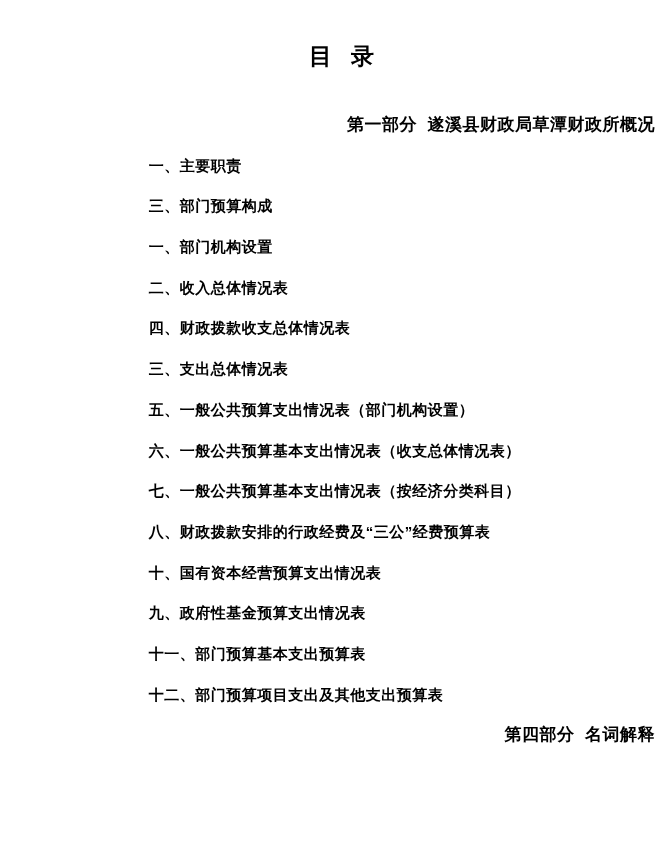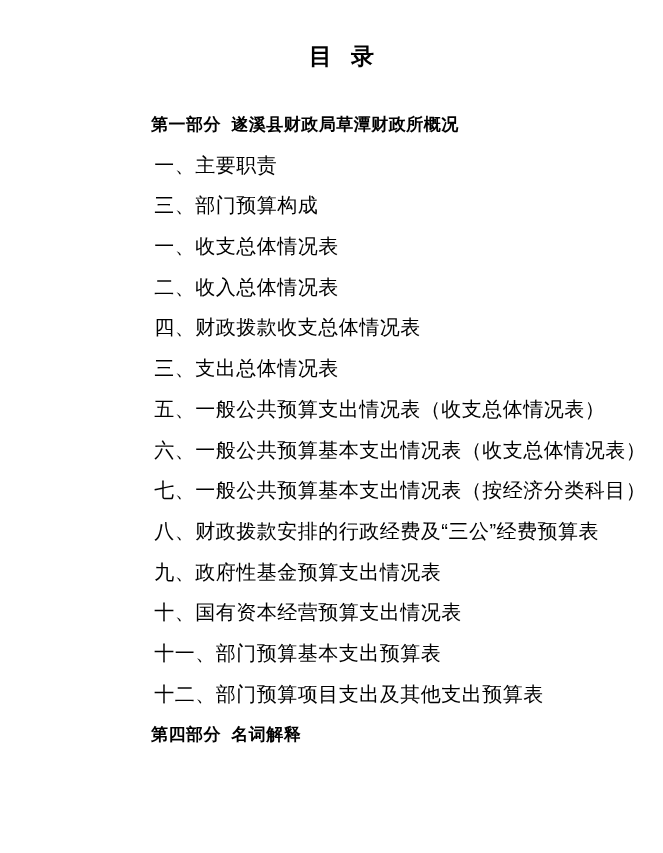--- a/index.html
+++ b/index.html
@@ -25,77 +25,78 @@
     margin-left: 11px;
   }
   .toc-list {
     position: absolute;
     top: 96px;
     left: 130px;
     right: 8px;
   }
   .toc-line {
     height: 40.7px;
-    font-size: 20px;
-    font-weight: normal;
+    font-size: 15px;
+    font-weight: bold;
     line-height: 19px;
     letter-spacing: 0.5px;
     white-space: pre;
   }
   .toc-line.part-heading {
     font-size: 17px;
     font-weight: bold;
     letter-spacing: 0.5px;
+    text-align: right;
   }
 </style>
 </head>
 <body>
 
 <div class="page">
   <div class="doc-title">目  录</div>
 
   <div class="toc-list">
       <div class="toc-line part-heading">
     <span>第一部分  遂溪县财政局草潭财政所概况</span>
   </div>
       <div class="toc-line">
     <span>一、主要职责</span>
   </div>
       <div class="toc-line">
     <span>三、部门预算构成</span>
   </div>
       <div class="toc-line">
-    <span>一、收支总体情况表</span>
+    <span>一、部门机构设置</span>
   </div>
       <div class="toc-line">
     <span>二、收入总体情况表</span>
   </div>
       <div class="toc-line">
     <span>四、财政拨款收支总体情况表</span>
   </div>
       <div class="toc-line">
     <span>三、支出总体情况表</span>
   </div>
       <div class="toc-line">
-    <span>五、一般公共预算支出情况表（收支总体情况表）</span>
+    <span>五、一般公共预算支出情况表（部门机构设置）</span>
   </div>
       <div class="toc-line">
     <span>六、一般公共预算基本支出情况表（收支总体情况表）</span>
   </div>
       <div class="toc-line">
     <span>七、一般公共预算基本支出情况表（按经济分类科目）</span>
   </div>
       <div class="toc-line">
     <span>八、财政拨款安排的行政经费及“三公”经费预算表</span>
   </div>
       <div class="toc-line">
-    <span>九、政府性基金预算支出情况表</span>
+    <span>十、国有资本经营预算支出情况表</span>
   </div>
       <div class="toc-line">
-    <span>十、国有资本经营预算支出情况表</span>
+    <span>九、政府性基金预算支出情况表</span>
   </div>
       <div class="toc-line">
     <span>十一、部门预算基本支出预算表</span>
   </div>
       <div class="toc-line">
     <span>十二、部门预算项目支出及其他支出预算表</span>
   </div>
       <div class="toc-line part-heading">
     <span>第四部分  名词解释</span>
   </div>

